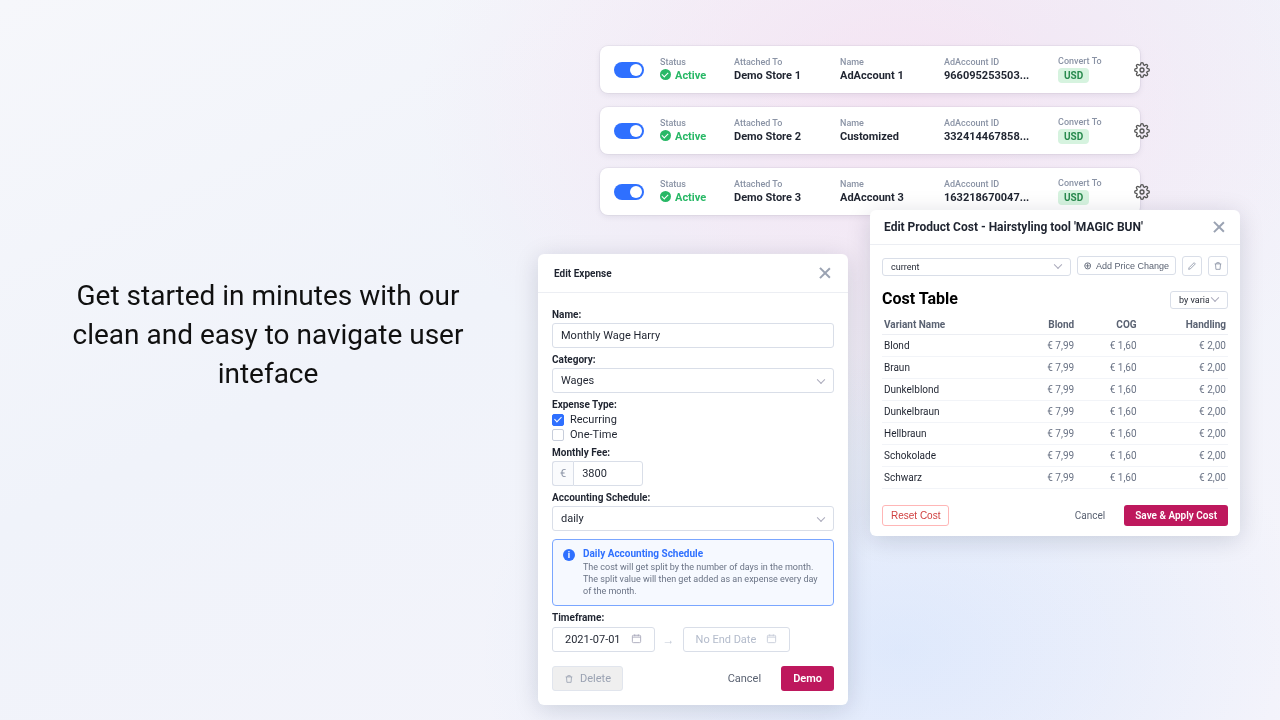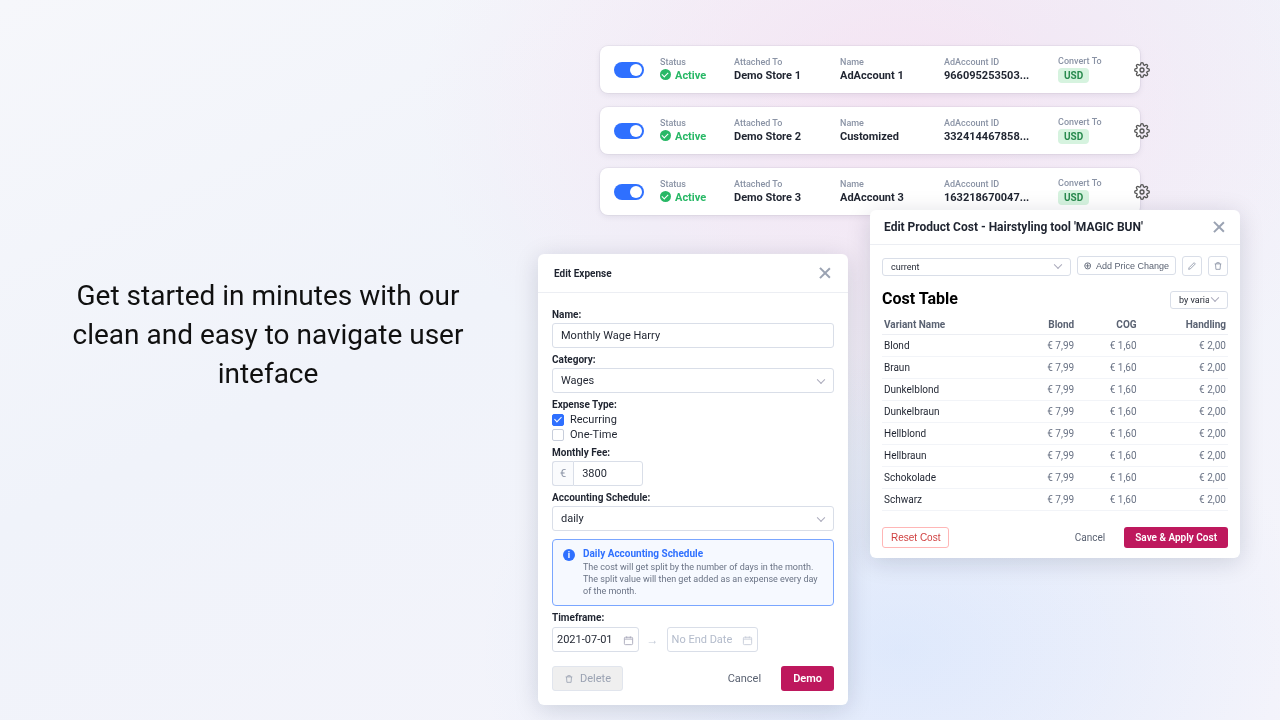--- a/index.html
+++ b/index.html
@@ -49,21 +49,21 @@
   .chk.checked { background:#2f70ff; border-color:#2f70ff; }
   .chk.checked::after { content:""; position:absolute; left:3px; top:0.5px; width:3px; height:6px; border-right:1.5px solid #fff; border-bottom:1.5px solid #fff; transform:rotate(45deg); }
   .currency-row { display:flex; align-items:stretch; width: 50%; }
   .currency-prefix { border:1px solid #d9dee8; border-right:none; border-radius:3px 0 0 3px; padding:5px 7px; font-size:11px; color:#8a93a5; background:#fafbfd;}
   .currency-row .t-input { border-radius:0 3px 3px 0; width: 70px; }
   .info-box { margin-top:8px; border:1px solid #7aa6ff; border-radius:4px; padding:8px 10px; display:flex; gap:8px; background:#f6f9ff; }
   .info-icon { width:12px; height:12px; border-radius:50%; background:#2f70ff; color:#fff; font-size:9px; font-weight:700; display:flex; align-items:center; justify-content:center; flex:none; margin-top:1px; }
   .info-title { font-size:10px; font-weight:700; color:#2f70ff; }
   .info-desc { font-size:9px; color:#6a7385; line-height:1.35; margin-top:2px; }
   .date-row { display:flex; align-items:center; gap:8px; margin-top:4px; }
-  .date-box { border:1px solid #d9dee8; border-radius:3px; padding:5px 4px; display:flex; align-items:flex-end; gap:10px; font-size:11px; }
+  .date-box { border:1px solid #d9dee8; border-radius:3px; padding:5px 12px; display:flex; align-items:flex-start; gap:10px; font-size:11px; }
   .date-box.ph { color:#b3bbcb; }
   .cal-icon { width:11px; height:11px; }
   .arrow-r { color:#c2c9d7; font-size:12px; }
   .modal-foot { display:flex; align-items:center; justify-content:space-between; padding:10px 14px 14px; }
   .btn { border-radius:3px; font-size:11px; padding:5px 11px; cursor:pointer; border:1px solid transparent; font-family:inherit; }
   .btn-ghost { border-color:#e1e5ed; color:#9aa2b2; display:flex; align-items:center; gap:6px; }
   .btn-link { background:none; color:#5a6272; }
   .btn-primary { background:#be185d; color:#fff; font-weight:600; }
   .trash { width:10px; height:10px; }
   .foot-right { display:flex; gap:8px; }
@@ -312,26 +312,20 @@
             <td class="r">€ 1,60</td>
             <td class="r">€ 2,00</td>
           </tr>
           <tr>
             <td>Dunkelbraun</td>
             <td class="r">€ 7,99</td>
             <td class="r">€ 1,60</td>
             <td class="r">€ 2,00</td>
           </tr>
           <tr>
-            <td>Hellblond</td>
-            <td class="r">€ 7,99</td>
-            <td class="r">€ 1,60</td>
-            <td class="r">€ 2,00</td>
-          </tr>
-          <tr>
             <td>Hellbraun</td>
             <td class="r">€ 7,99</td>
             <td class="r">€ 1,60</td>
             <td class="r">€ 2,00</td>
           </tr>
           <tr>
             <td>Schokolade</td>
             <td class="r">€ 7,99</td>
             <td class="r">€ 1,60</td>
             <td class="r">€ 2,00</td>

